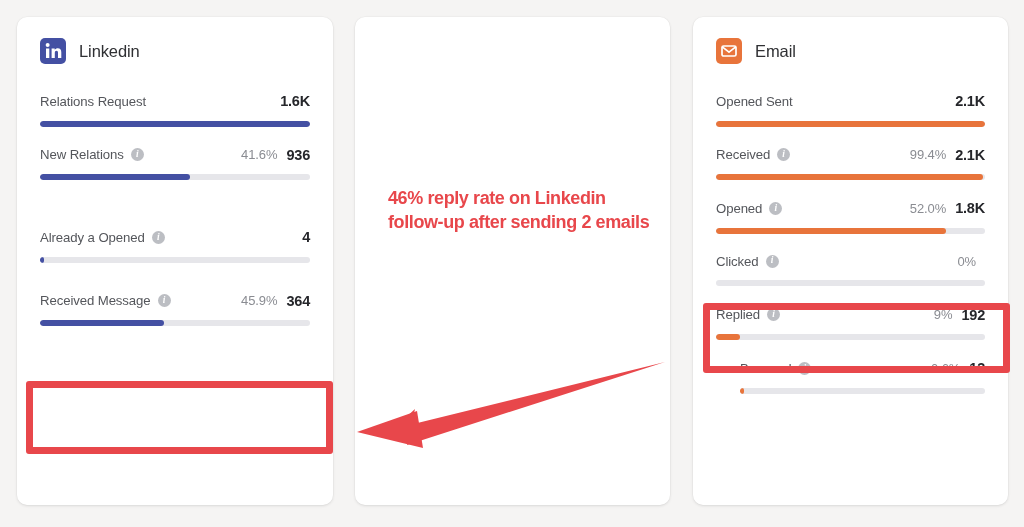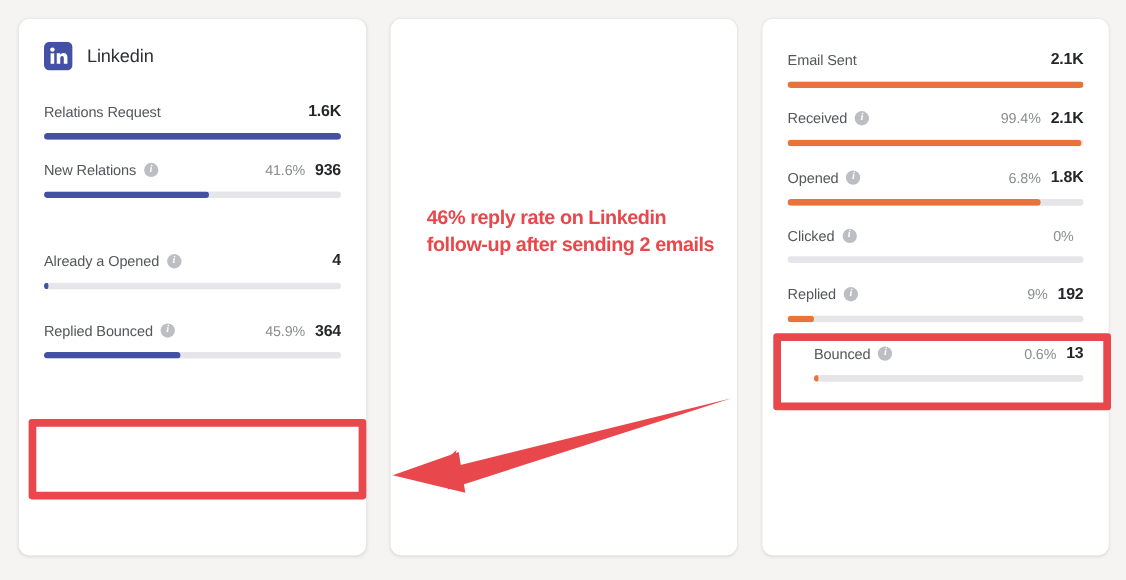--- a/index.html
+++ b/index.html
@@ -195,21 +195,21 @@
             <span class="info-icon">i</span>
             <span class="metric-spacer"></span>
             <span class="metric-value">4</span>
           </div>
           <div class="bar-track" style="background: rgb(230, 230, 234);">
             <div class="bar-fill" style="width: 1.5%; background: rgb(68, 80, 163);"></div>
           </div>
         </div>
         <div class="metric" style="padding-top: 31px;">
           <div class="metric-top">
-            <span class="metric-label">Replied Bounced</span>
+            <span class="metric-label">Received Message</span>
             <span class="info-icon">i</span>
             <span class="metric-spacer"></span>
             <span class="metric-pct">45.9%</span>
             <span class="metric-value">364</span>
           </div>
           <div class="bar-track" style="background: rgb(230, 230, 234);">
             <div class="bar-fill" style="width: 45.9%; background: rgb(68, 80, 163);"></div>
           </div>
         </div>
       </div>
@@ -217,24 +217,34 @@
 
   <div class="card" id="card-note">
     <div class="note-text">46% reply rate on Linkedin follow-up after sending 2 emails</div>
     <svg class="arrow-svg" viewBox="0 0 340 160">
       <path d="M310 45 L38 112 L60 92 L52 128 Z" fill="#e8474b"></path>
       <path d="M2 115 L62 94 L68 131 Z" fill="#e8474b"></path>
     </svg>
   </div>
 
   <div class="card" id="card-email">
+    <div class="card-header">
+      <span class="brand-icon" id="email-icon">
+        <svg width="26" height="26" viewBox="0 0 26 26">
+          <rect x="0" y="0" width="26" height="26" rx="5" fill="#e8743b"></rect>
+          <rect x="6" y="8" width="14" height="10" rx="1.6" fill="none" stroke="#ffffff" stroke-width="1.7"></rect>
+          <path d="M6.6 9.2 L13 14.2 L19.4 9.2" fill="none" stroke="#ffffff" stroke-width="1.7" stroke-linecap="round" stroke-linejoin="round"></path>
+        </svg>
+      </span>
+      <span class="card-title">Email</span>
+    </div>
     <div class="metrics" id="email-metrics">
         <div class="metric" style="padding-top: 22px;">
           <div class="metric-top">
-            <span class="metric-label">Email Sent</span>
+            <span class="metric-label">Opened Sent</span>
             <span class="metric-spacer"></span>
             <span class="metric-value">2.1K</span>
           </div>
           <div class="bar-track" style="background: rgb(230, 230, 234);">
             <div class="bar-fill" style="width: 100%; background: rgb(232, 116, 59);"></div>
           </div>
         </div>
         <div class="metric" style="padding-top: 21px;">
           <div class="metric-top">
             <span class="metric-label">Received</span>
@@ -245,21 +255,21 @@
           </div>
           <div class="bar-track" style="background: rgb(230, 230, 234);">
             <div class="bar-fill" style="width: 99.4%; background: rgb(232, 116, 59);"></div>
           </div>
         </div>
         <div class="metric" style="padding-top: 21px;">
           <div class="metric-top">
             <span class="metric-label">Opened</span>
             <span class="info-icon">i</span>
             <span class="metric-spacer"></span>
-            <span class="metric-pct">6.8%</span>
+            <span class="metric-pct">52.0%</span>
             <span class="metric-value">1.8K</span>
           </div>
           <div class="bar-track" style="background: rgb(230, 230, 234);">
             <div class="bar-fill" style="width: 85.4%; background: rgb(232, 116, 59);"></div>
           </div>
         </div>
         <div class="metric" style="padding-top: 21px;">
           <div class="metric-top">
             <span class="metric-label">Clicked</span>
             <span class="info-icon">i</span>

